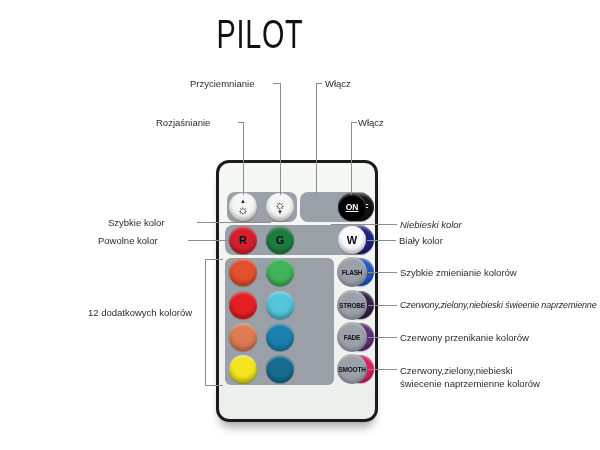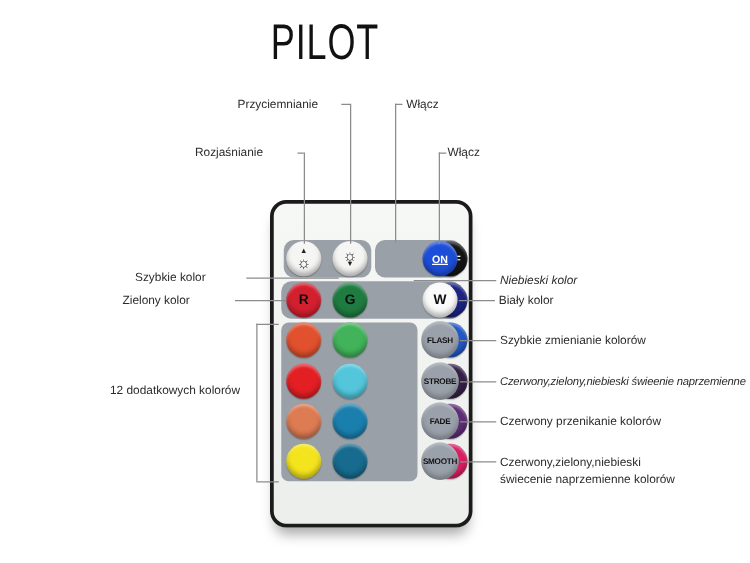--- a/index.html
+++ b/index.html
@@ -87,21 +87,21 @@
 
 <div class="abs btn btn-sun c1 r1">
   <span class="arr">▲</span>
   <span class="sun">☼</span>
 </div>
 <div class="abs btn btn-sun c2 r1">
   <span class="sun">☼</span>
   <span class="arr">▼</span>
 </div>
 <div class="abs btn btn-off c3 r1" style="background-color: rgb(20, 20, 20);">OFF</div>
-<div class="abs btn btn-on c4 r1" style="background-color: #1d4ed8; text-decoration: underline;">ON</div>
+<div class="abs btn btn-on c4 r1" style="background-color: #000000; text-decoration: underline;">ON</div>
 
 <div class="abs btn btn-letter c1 r2" style="background-color: rgb(211, 32, 47);">R</div>
 <div class="abs btn btn-letter c2 r2" style="background-color: rgb(31, 124, 64);">G</div>
 <div class="abs btn btn-letter c3 r2" style="background-color: rgb(28, 35, 131);">B</div>
 <div class="abs btn btn-letter c4 r2" style="background-color: rgb(250, 250, 250);">W</div>
 
 <div class="abs btn c1 r3" style="background-color: rgb(226, 81, 45);"></div>
 <div class="abs btn c2 r3" style="background-color: rgb(66, 179, 90);"></div>
 <div class="abs btn c3 r3" style="background-color: rgb(34, 87, 196);"></div>
 <div class="abs btn c1 r4" style="background-color: rgb(227, 31, 36);"></div>
@@ -141,21 +141,21 @@
 <div class="abs line hline" style="left:368px;top:305px;width:29px;"></div>
 <div class="abs line hline" style="left:368px;top:337px;width:29px;"></div>
 <div class="abs line hline" style="left:368px;top:369px;width:29px;"></div>
 
 <div class="abs lbl lbl-r" style="left:190px;top:78px;width:82px;">Przyciemnianie</div>
 <div class="abs lbl" style="left:325px;top:78px;">Włącz</div>
 <div class="abs lbl lbl-r" style="left:156px;top:117px;width:82px;">Rozjaśnianie</div>
 <div class="abs lbl" style="left:358px;top:117px;">Włącz</div>
 
 <div class="abs lbl lbl-r" style="left:108px;top:217px;width:86px;">Szybkie kolor</div>
-<div class="abs lbl lbl-r" style="left:98px;top:235px;width:86px;">Zielony kolor</div>
+<div class="abs lbl lbl-r" style="left:98px;top:235px;width:86px;">Powolne kolor</div>
 <div class="abs lbl lbl-r" style="left:88px;top:307px;width:110px;">12 dodatkowych kolorów</div>
 
 <div class="abs lbl" style="left:400px;top:219px;font-style:italic;">Niebieski kolor</div>
 <div class="abs lbl" style="left:399px;top:235px;">Biały kolor</div>
 <div class="abs lbl" style="left:400px;top:267px;">Szybkie zmienianie kolorów</div>
 <div class="abs lbl lbl-sm" style="left:400px;top:300px;font-style:italic;">Czerwony,zielony,niebieski świeenie naprzemienne</div>
 <div class="abs lbl" style="left:400px;top:332px;">Czerwony przenikanie kolorów</div>
 <div class="abs lbl" style="left:400px;top:364px;line-height:13px;">
   <div>Czerwony,zielony,niebieski</div>
   <div>świecenie naprzemienne kolorów</div>

